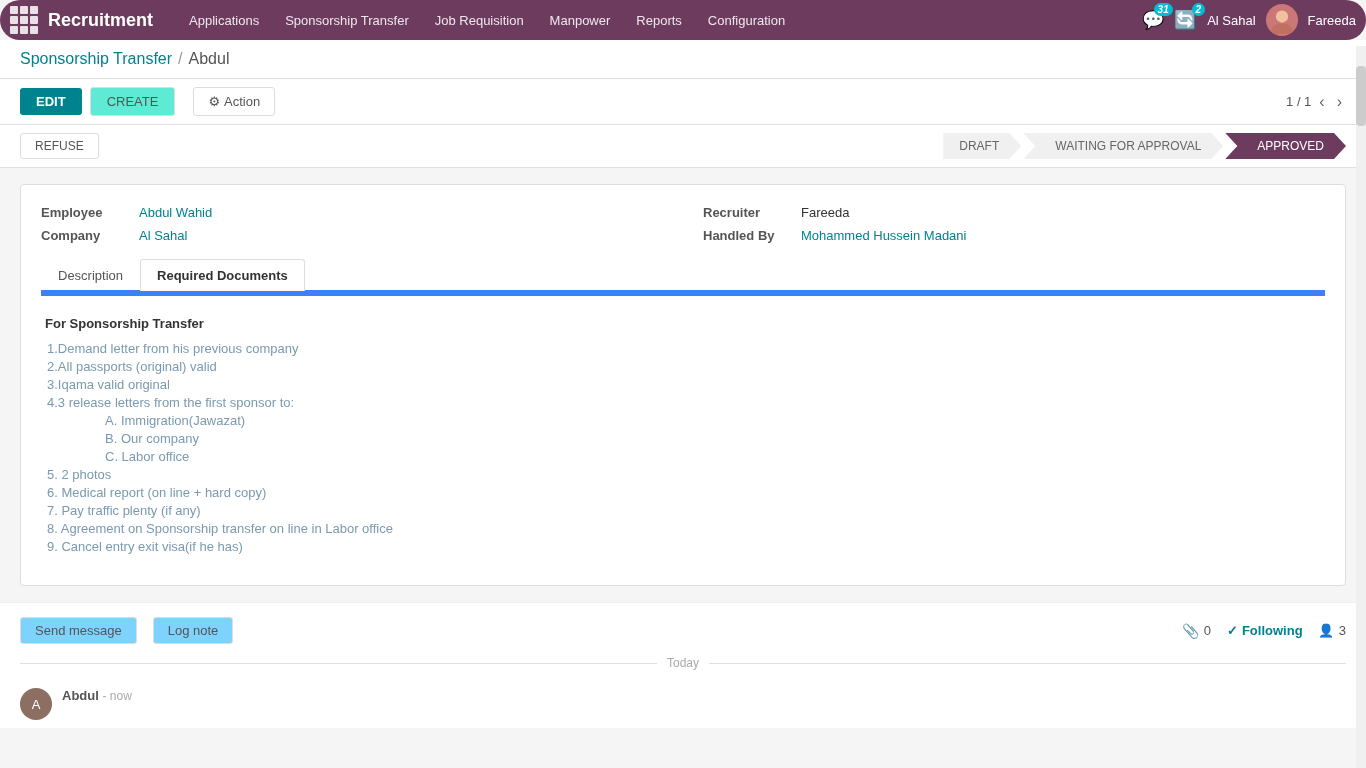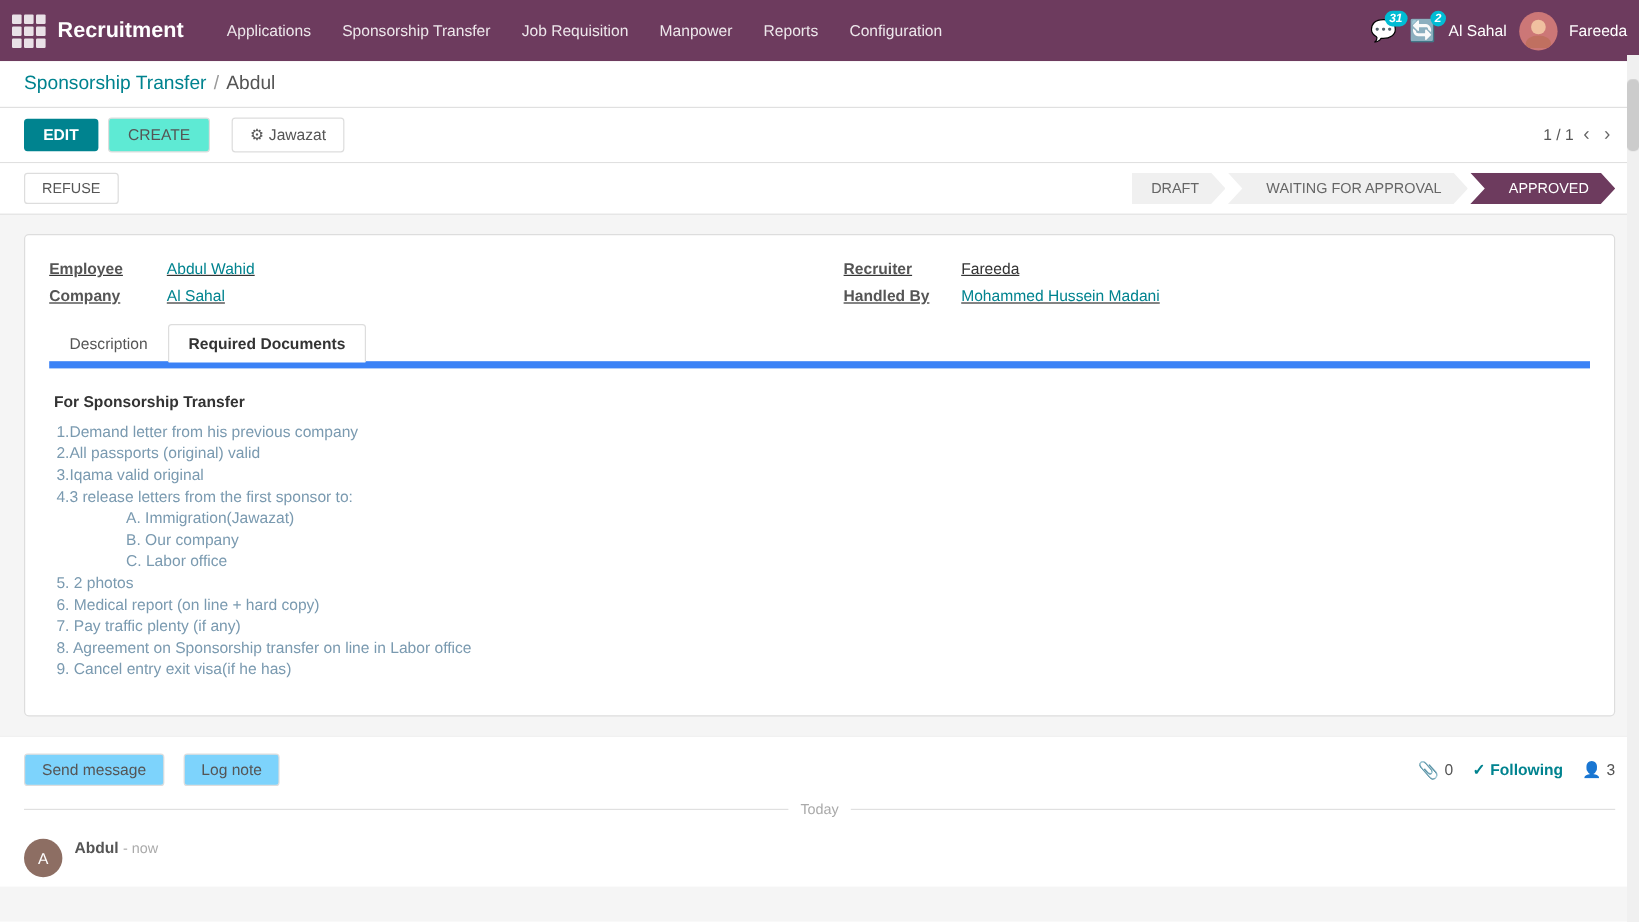--- a/index.html
+++ b/index.html
@@ -4,23 +4,24 @@
   <style>
     * { box-sizing: border-box; margin: 0; padding: 0; }
     body { font-family: Arial, sans-serif; font-size: 13px; color: #333; background: #f5f5f5; }
 
     
     .topnav {
       background: #6d3b5e;
       color: white;
       display: flex;
       align-items: center;
-      height: 51px;
+      height: 40px;
       padding: 0 10px;
       gap: 6px;
+      border-radius: 23px;
     }
     .topnav-grid-icon {
       width: 28px; height: 28px;
       display: grid; grid-template-columns: repeat(3,8px); gap: 2px;
       cursor: pointer; margin-right: 4px;
     }
     .topnav-grid-icon span { background: rgba(255,255,255,0.85); border-radius: 1px; }
     .topnav-brand { font-size: 18px; font-weight: bold; color: white; margin-right: 18px; white-space: nowrap; }
     .topnav-menu { display: flex; align-items: center; gap: 2px; flex: 1; }
     .topnav-menu-item {
@@ -132,21 +133,20 @@
       background: white;
       border: 1px solid #ddd;
       border-radius: 4px;
       padding: 20px;
     }
     .record-fields {
       display: grid;
       grid-template-columns: 1fr 1fr;
       gap: 8px 40px;
       margin-bottom: 16px;
-      text-decoration: underline;
     }
     .field-row { display: flex; align-items: baseline; gap: 8px; }
     .field-label { color: #555; font-weight: 600; min-width: 90px; font-size: 13px; }
     .field-value { color: #00838f; font-size: 13px; cursor: pointer; }
     .field-value-plain { color: #333; font-size: 13px; }
 
     
     .tabs { display: flex; border-bottom: 6px solid #3b82f6; margin-bottom: 12px; }
     .tab {
       padding: 8px 16px;
@@ -262,21 +262,21 @@
   <span class="breadcrumb-link">Sponsorship Transfer</span>
   <span class="breadcrumb-sep">/</span>
   <span class="breadcrumb-current">Abdul</span>
 </div>
 
 <div class="toolbar">
   <button class="btn-edit">EDIT</button>
   <button class="btn-create">CREATE</button>
   <button class="btn-action">
     <span>⚙</span>
-    <span>Jawazat</span>
+    <span>Action</span>
   </button>
   <div class="toolbar-spacer"></div>
   <div class="pagination">
     <span>1 / 1</span>
     <span class="pagination-arrow">‹</span>
     <span class="pagination-arrow">›</span>
   </div>
 </div>
 
 <div class="status-bar">

